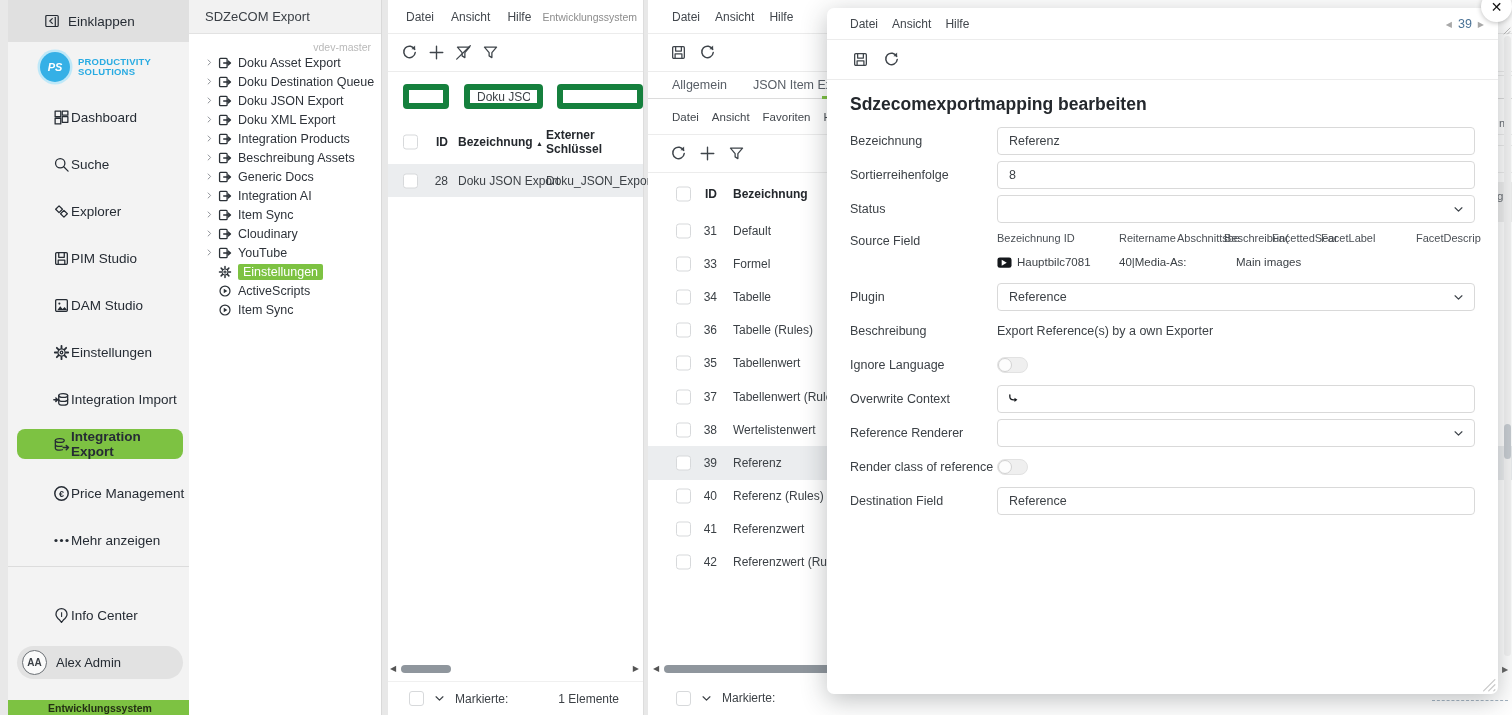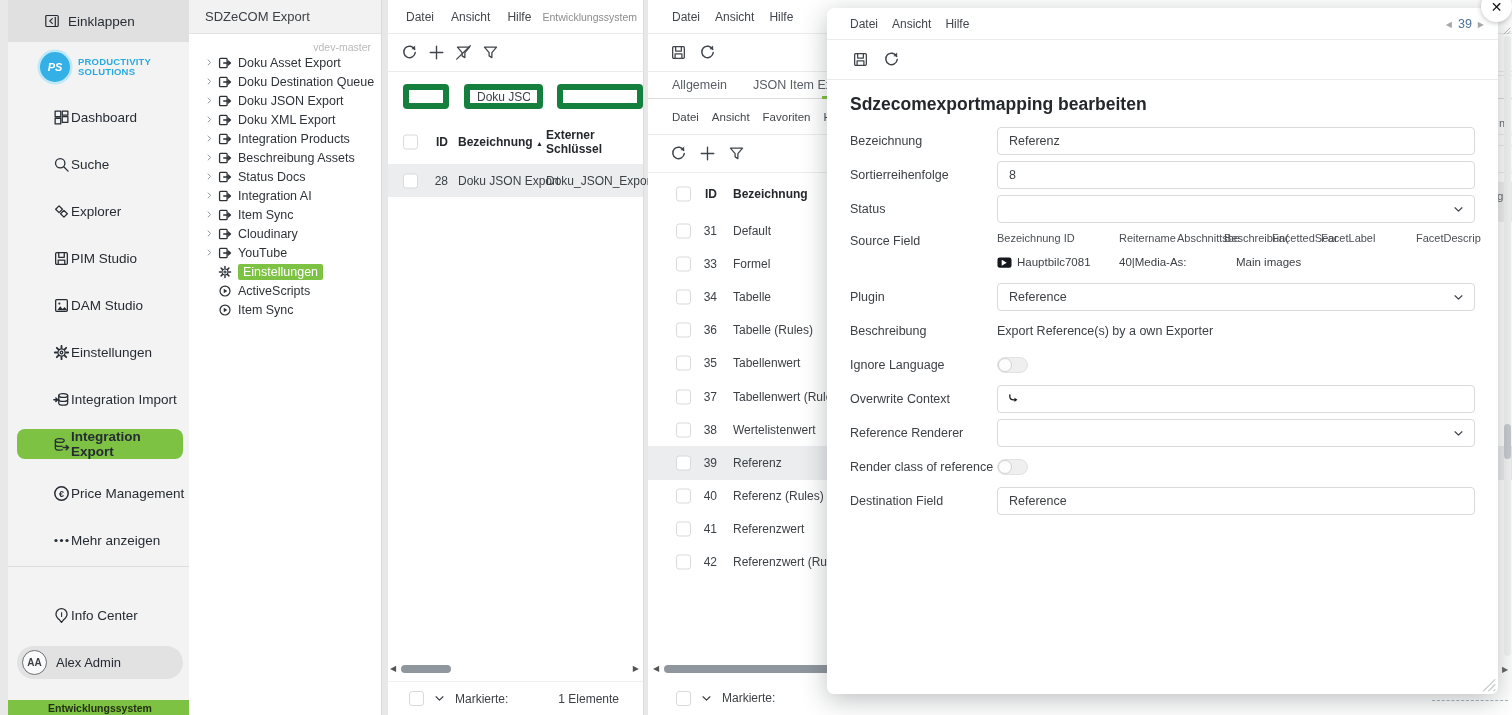--- a/index.html
+++ b/index.html
@@ -345,21 +345,21 @@
             <svg viewBox="0 0 16 16" fill="none" stroke="currentColor" stroke-width="1.2" stroke-linecap="round" stroke-linejoin="round">
               <path d="M5.5 3.5 10 8l-4.5 4.5" stroke-width="1.7"></path>
             </svg>
           </span>
           <span class="tree-ic">
             <svg viewBox="0 0 16 16" fill="none" stroke="currentColor" stroke-width="1.2" stroke-linecap="round" stroke-linejoin="round">
               <rect x="1.8" y="2.8" width="8.6" height="10.4" rx="1" stroke-width="1.5"></rect>
               <path d="M6.5 8h7.6M11.6 5.6 14.3 8l-2.7 2.4" stroke-width="1.5"></path>
             </svg>
           </span>
-          <span class="tree-label">Status Docs</span>
+          <span class="tree-label">Generic Docs</span>
         </div>
         <div class="tree-item">
           <span class="tree-chev">
             <svg viewBox="0 0 16 16" fill="none" stroke="currentColor" stroke-width="1.2" stroke-linecap="round" stroke-linejoin="round">
               <path d="M5.5 3.5 10 8l-4.5 4.5" stroke-width="1.7"></path>
             </svg>
           </span>
           <span class="tree-ic">
             <svg viewBox="0 0 16 16" fill="none" stroke="currentColor" stroke-width="1.2" stroke-linecap="round" stroke-linejoin="round">
               <rect x="1.8" y="2.8" width="8.6" height="10.4" rx="1" stroke-width="1.5"></rect>

